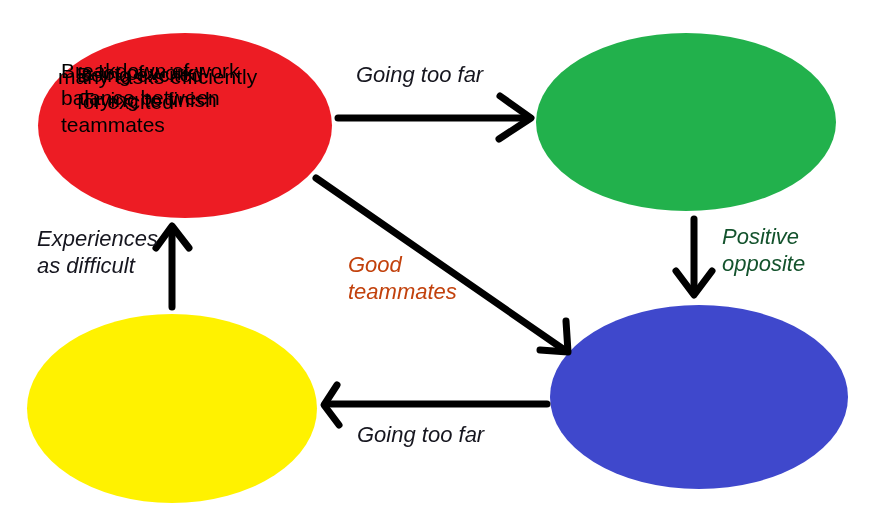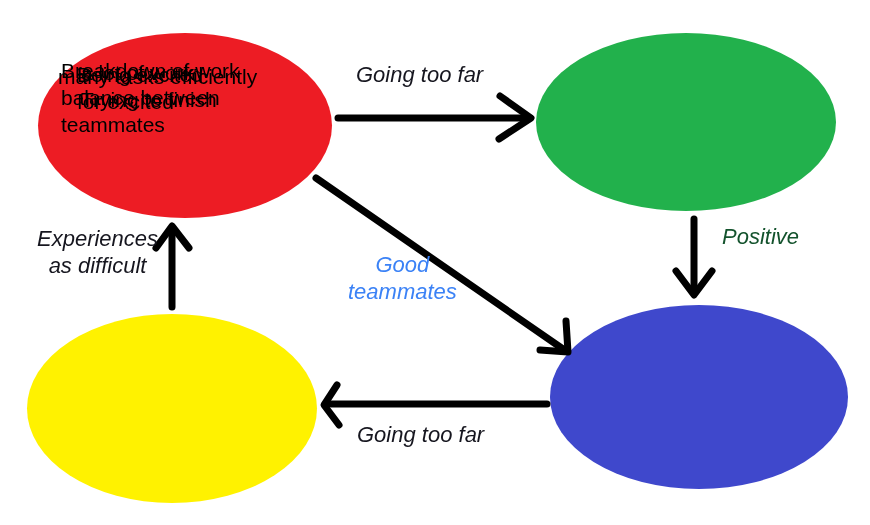--- a/index.html
+++ b/index.html
@@ -55,21 +55,20 @@
   .text-blue   { left: 58px; top: 63px; }
   .text-yellow { left: 61px; top: 57px; }
 
   .edge-label {
     position: absolute;
     font-style: italic;
     font-size: 22px;
     line-height: 27px;
     z-index: 3;
     white-space: nowrap;
-    text-align: center;
   }
   .lbl-going-top    { left: 356px; top: 61px; }
   .lbl-positive     { left: 722px; top: 223px; }
   .lbl-supplement   { left: 348px; top: 251px; }
   .lbl-going-bottom { left: 357px; top: 421px; }
   .lbl-experiences  { left: 37px;  top: 225px; font-style: italic; }
 </style>
 </head>
 <body>
 
@@ -121,23 +120,24 @@
     <span class="line">balance between</span>
     <span class="line">teammates</span>
   </div>
 
   <div class="edge-label lbl-going-top" style="color: rgb(22, 22, 31);">
     <span class="line">Going too far</span>
   </div>
 
   <div class="edge-label lbl-positive" style="color: #14532d;">
     <span class="line">Positive</span>
+    <span class="line">opposite</span>
   </div>
 
-  <div class="edge-label lbl-supplement" style="color: #3b82f6;">
+  <div class="edge-label lbl-supplement" style="color: #c2410c;">
     <span class="line">Good</span>
     <span class="line">teammates</span>
   </div>
 
   <div class="edge-label lbl-going-bottom" style="color: rgb(22, 22, 31);">
     <span class="line">Going too far</span>
   </div>
 
   <div class="edge-label lbl-experiences" style="color: rgb(22, 22, 31);">
     <span class="line">Experiences</span>

